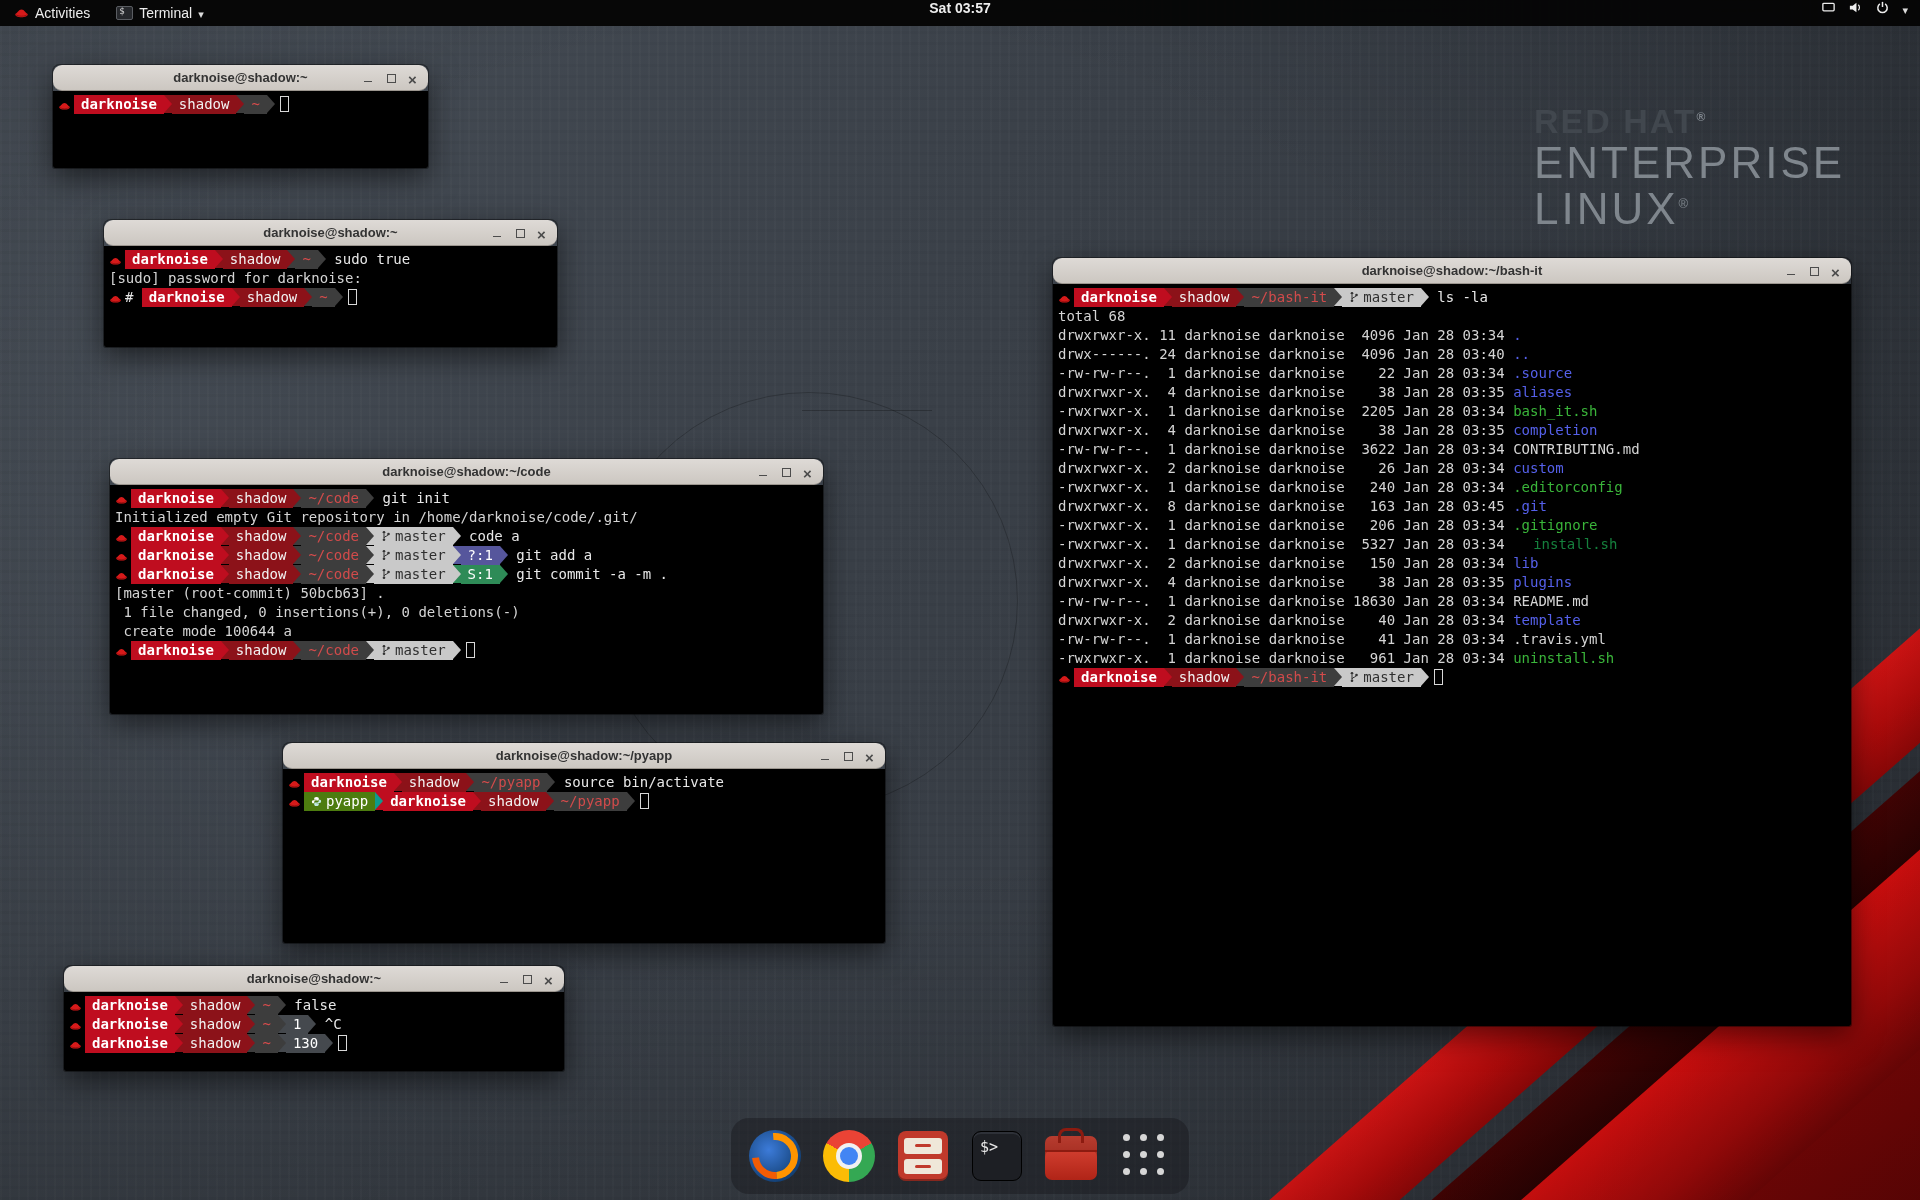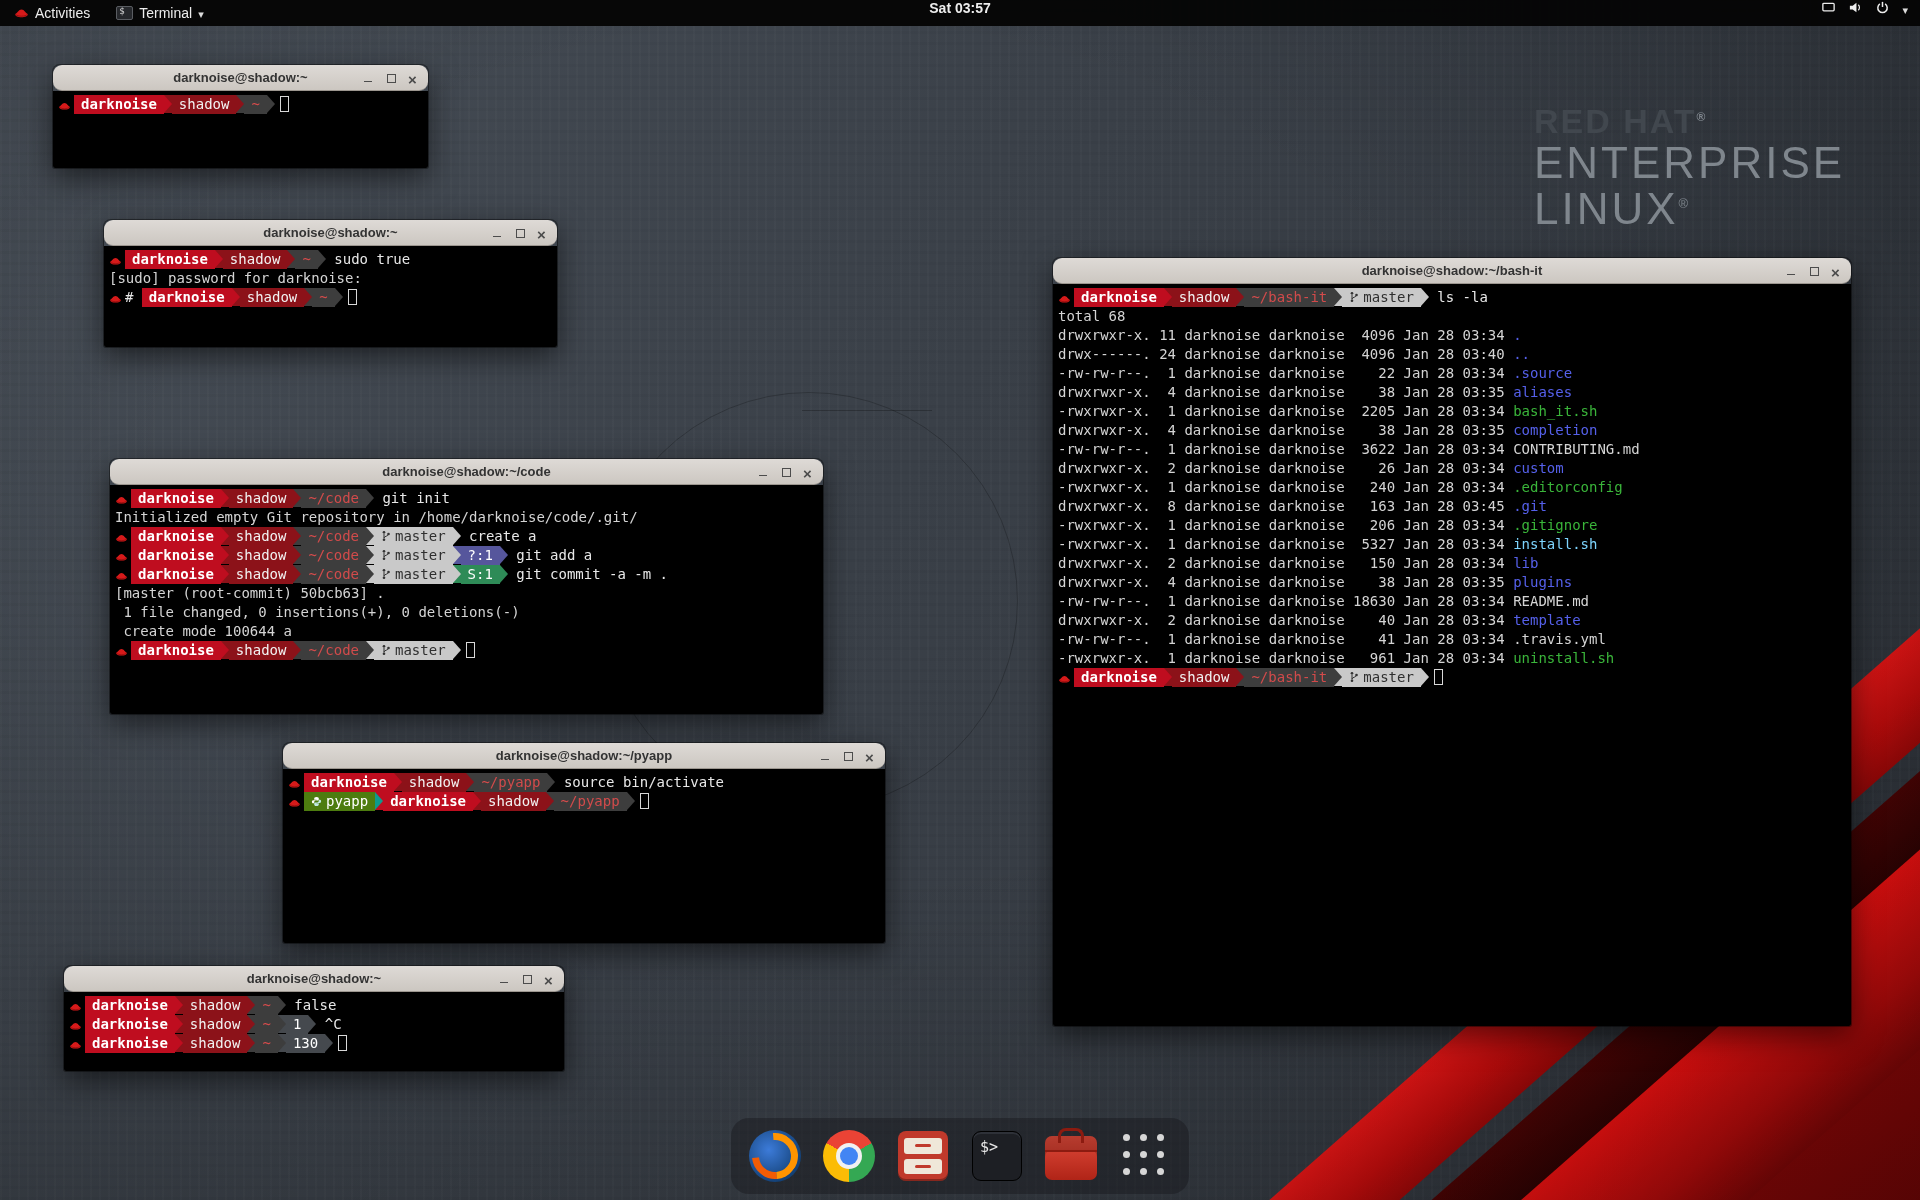--- a/index.html
+++ b/index.html
@@ -214,21 +214,21 @@
           </svg></span><span class="seg" style="background: rgb(191, 13, 31); color: rgb(255, 255, 255); font-weight: bold;">darknoise</span><span class="arrow" style="border-left-color: rgb(191, 13, 31); background: rgb(140, 18, 25);"></span><span class="seg" style="background: rgb(140, 18, 25); color: rgb(242, 242, 242);">shadow</span><span class="arrow" style="border-left-color: rgb(140, 18, 25); background: rgb(61, 61, 61);"></span><span class="seg" style="background: rgb(61, 61, 61); color: rgb(210, 75, 75);">~/code</span><span class="arrow" style="border-left-color: rgb(61, 61, 61); background: transparent;"></span><span class="cmd" style="color: rgb(232, 232, 232);"> git init</span></div>
       <div class="tline"><span style="color: rgb(212, 212, 212);">Initialized empty Git repository in /home/darknoise/code/.git/</span></div>
       <div class="tline"><span class="hat"><svg width="13" height="9" viewBox="0 0 13 9">
             <path d="M1 6c2-1 3-4 5.5-4S10 5 12 6c0 1.6-2.5 2.6-5.5 2.6S1 7.6 1 6z" fill="#d61a1a"></path>
             <path d="M1 6c1.5 1.1 3.2 1.7 5.5 1.7S10.5 7.1 12 6" fill="none" stroke="#8a0c0c" stroke-width=".7"></path>
           </svg></span><span class="seg" style="background: rgb(191, 13, 31); color: rgb(255, 255, 255); font-weight: bold;">darknoise</span><span class="arrow" style="border-left-color: rgb(191, 13, 31); background: rgb(140, 18, 25);"></span><span class="seg" style="background: rgb(140, 18, 25); color: rgb(242, 242, 242);">shadow</span><span class="arrow" style="border-left-color: rgb(140, 18, 25); background: rgb(61, 61, 61);"></span><span class="seg" style="background: rgb(61, 61, 61); color: rgb(210, 75, 75);">~/code</span><span class="arrow" style="border-left-color: rgb(61, 61, 61); background: rgb(201, 201, 201);"></span><span class="seg" style="background: rgb(201, 201, 201); color: rgb(47, 47, 47);"><span class="segicon"><svg width="10" height="12" viewBox="0 0 10 12">
               <circle cx="3" cy="2.2" r="1.3" fill="#333"></circle>
               <circle cx="7.5" cy="4" r="1.3" fill="#333"></circle>
               <circle cx="3" cy="9.8" r="1.3" fill="#333"></circle>
               <path d="M3 3.5v5M3 8c0-2 4.5-1.5 4.5-4" stroke="#333" stroke-width="1" fill="none"></path>
-            </svg></span>master</span><span class="arrow" style="border-left-color: rgb(201, 201, 201); background: transparent;"></span><span class="cmd" style="color: rgb(232, 232, 232);"> create a</span></div>
+            </svg></span>master</span><span class="arrow" style="border-left-color: rgb(201, 201, 201); background: transparent;"></span><span class="cmd" style="color: rgb(232, 232, 232);"> code a</span></div>
       <div class="tline"><span class="hat"><svg width="13" height="9" viewBox="0 0 13 9">
             <path d="M1 6c2-1 3-4 5.5-4S10 5 12 6c0 1.6-2.5 2.6-5.5 2.6S1 7.6 1 6z" fill="#d61a1a"></path>
             <path d="M1 6c1.5 1.1 3.2 1.7 5.5 1.7S10.5 7.1 12 6" fill="none" stroke="#8a0c0c" stroke-width=".7"></path>
           </svg></span><span class="seg" style="background: rgb(191, 13, 31); color: rgb(255, 255, 255); font-weight: bold;">darknoise</span><span class="arrow" style="border-left-color: rgb(191, 13, 31); background: rgb(140, 18, 25);"></span><span class="seg" style="background: rgb(140, 18, 25); color: rgb(242, 242, 242);">shadow</span><span class="arrow" style="border-left-color: rgb(140, 18, 25); background: rgb(61, 61, 61);"></span><span class="seg" style="background: rgb(61, 61, 61); color: rgb(210, 75, 75);">~/code</span><span class="arrow" style="border-left-color: rgb(61, 61, 61); background: rgb(201, 201, 201);"></span><span class="seg" style="background: rgb(201, 201, 201); color: rgb(47, 47, 47);"><span class="segicon"><svg width="10" height="12" viewBox="0 0 10 12">
               <circle cx="3" cy="2.2" r="1.3" fill="#333"></circle>
               <circle cx="7.5" cy="4" r="1.3" fill="#333"></circle>
               <circle cx="3" cy="9.8" r="1.3" fill="#333"></circle>
               <path d="M3 3.5v5M3 8c0-2 4.5-1.5 4.5-4" stroke="#333" stroke-width="1" fill="none"></path>
             </svg></span>master</span><span class="arrow" style="border-left-color: rgb(201, 201, 201); background: rgb(86, 86, 156);"></span><span class="seg" style="background: rgb(86, 86, 156); color: rgb(255, 255, 255);">?:1</span><span class="arrow" style="border-left-color: rgb(86, 86, 156); background: transparent;"></span><span class="cmd" style="color: rgb(232, 232, 232);"> git add a</span></div>
       <div class="tline"><span class="hat"><svg width="13" height="9" viewBox="0 0 13 9">
@@ -328,21 +328,21 @@
       <div class="tline"><span style="color: rgb(212, 212, 212);">drwx------. 24 darknoise darknoise  4096 Jan 28 03:40 </span><span style="color: rgb(85, 96, 234);">..</span></div>
       <div class="tline"><span style="color: rgb(212, 212, 212);">-rw-rw-r--.  1 darknoise darknoise    22 Jan 28 03:34 </span><span style="color: rgb(85, 96, 234);">.source</span></div>
       <div class="tline"><span style="color: rgb(212, 212, 212);">drwxrwxr-x.  4 darknoise darknoise    38 Jan 28 03:35 </span><span style="color: rgb(85, 96, 234);">aliases</span></div>
       <div class="tline"><span style="color: rgb(212, 212, 212);">-rwxrwxr-x.  1 darknoise darknoise  2205 Jan 28 03:34 </span><span style="color: rgb(58, 181, 58);">bash_it.sh</span></div>
       <div class="tline"><span style="color: rgb(212, 212, 212);">drwxrwxr-x.  4 darknoise darknoise    38 Jan 28 03:35 </span><span style="color: rgb(85, 96, 234);">completion</span></div>
       <div class="tline"><span style="color: rgb(212, 212, 212);">-rw-rw-r--.  1 darknoise darknoise  3622 Jan 28 03:34 </span><span style="color: rgb(212, 212, 212);">CONTRIBUTING.md</span></div>
       <div class="tline"><span style="color: rgb(212, 212, 212);">drwxrwxr-x.  2 darknoise darknoise    26 Jan 28 03:34 </span><span style="color: rgb(85, 96, 234);">custom</span></div>
       <div class="tline"><span style="color: rgb(212, 212, 212);">-rwxrwxr-x.  1 darknoise darknoise   240 Jan 28 03:34 </span><span style="color: rgb(58, 181, 58);">.editorconfig</span></div>
       <div class="tline"><span style="color: rgb(212, 212, 212);">drwxrwxr-x.  8 darknoise darknoise   163 Jan 28 03:45 </span><span style="color: rgb(85, 96, 234);">.git</span></div>
       <div class="tline"><span style="color: rgb(212, 212, 212);">-rwxrwxr-x.  1 darknoise darknoise   206 Jan 28 03:34 </span><span style="color: rgb(58, 181, 58);">.gitignore</span></div>
-      <div class="tline"><span style="color: rgb(212, 212, 212);">-rwxrwxr-x.  1 darknoise darknoise  5327 Jan 28 03:34 </span><span style="color: #7dd3fc;">install.sh</span></div>
+      <div class="tline"><span style="color: rgb(212, 212, 212);">-rwxrwxr-x.  1 darknoise darknoise  5327 Jan 28 03:34 </span><span style="color: #15803d; margin-left: 20px;">install.sh</span></div>
       <div class="tline"><span style="color: rgb(212, 212, 212);">drwxrwxr-x.  2 darknoise darknoise   150 Jan 28 03:34 </span><span style="color: rgb(85, 96, 234);">lib</span></div>
       <div class="tline"><span style="color: rgb(212, 212, 212);">drwxrwxr-x.  4 darknoise darknoise    38 Jan 28 03:35 </span><span style="color: rgb(85, 96, 234); margin-top: 33px;">plugins</span></div>
       <div class="tline"><span style="color: rgb(212, 212, 212);">-rw-rw-r--.  1 darknoise darknoise 18630 Jan 28 03:34 </span><span style="color: rgb(212, 212, 212);">README.md</span></div>
       <div class="tline"><span style="color: rgb(212, 212, 212);">drwxrwxr-x.  2 darknoise darknoise    40 Jan 28 03:34 </span><span style="color: rgb(85, 96, 234);">template</span></div>
       <div class="tline"><span style="color: rgb(212, 212, 212);">-rw-rw-r--.  1 darknoise darknoise    41 Jan 28 03:34 </span><span style="color: rgb(212, 212, 212);">.travis.yml</span></div>
       <div class="tline"><span style="color: rgb(212, 212, 212);">-rwxrwxr-x.  1 darknoise darknoise   961 Jan 28 03:34 </span><span style="color: rgb(58, 181, 58);">uninstall.sh</span></div>
       <div class="tline"><span class="hat"><svg width="13" height="9" viewBox="0 0 13 9">
             <path d="M1 6c2-1 3-4 5.5-4S10 5 12 6c0 1.6-2.5 2.6-5.5 2.6S1 7.6 1 6z" fill="#d61a1a"></path>
             <path d="M1 6c1.5 1.1 3.2 1.7 5.5 1.7S10.5 7.1 12 6" fill="none" stroke="#8a0c0c" stroke-width=".7"></path>
           </svg></span><span class="seg" style="background: rgb(191, 13, 31); color: rgb(255, 255, 255); font-weight: bold;">darknoise</span><span class="arrow" style="border-left-color: rgb(191, 13, 31); background: rgb(140, 18, 25);"></span><span class="seg" style="background: rgb(140, 18, 25); color: rgb(242, 242, 242);">shadow</span><span class="arrow" style="border-left-color: rgb(140, 18, 25); background: rgb(61, 61, 61);"></span><span class="seg" style="background: rgb(61, 61, 61); color: rgb(210, 75, 75);">~/bash-it</span><span class="arrow" style="border-left-color: rgb(61, 61, 61); background: rgb(201, 201, 201);"></span><span class="seg" style="background: rgb(201, 201, 201); color: rgb(47, 47, 47);"><span class="segicon"><svg width="10" height="12" viewBox="0 0 10 12">

